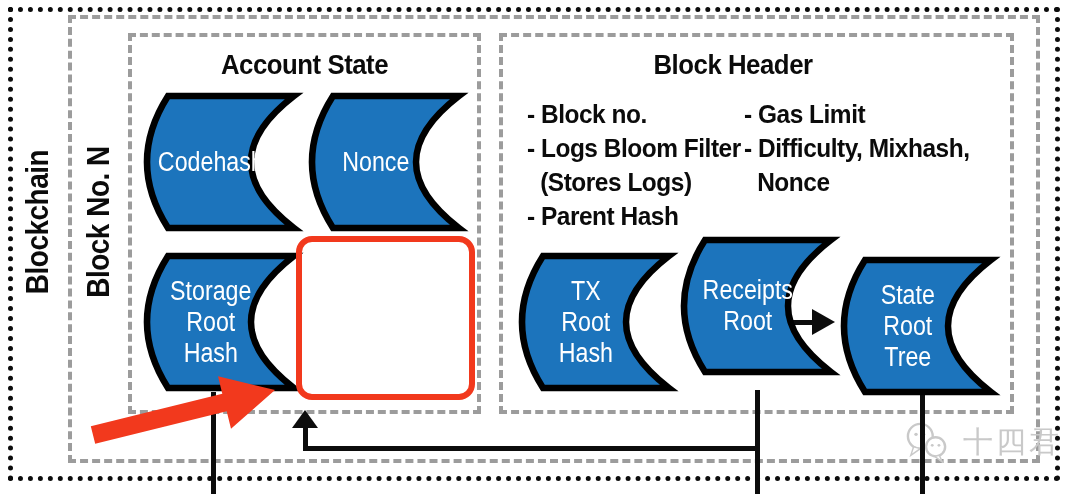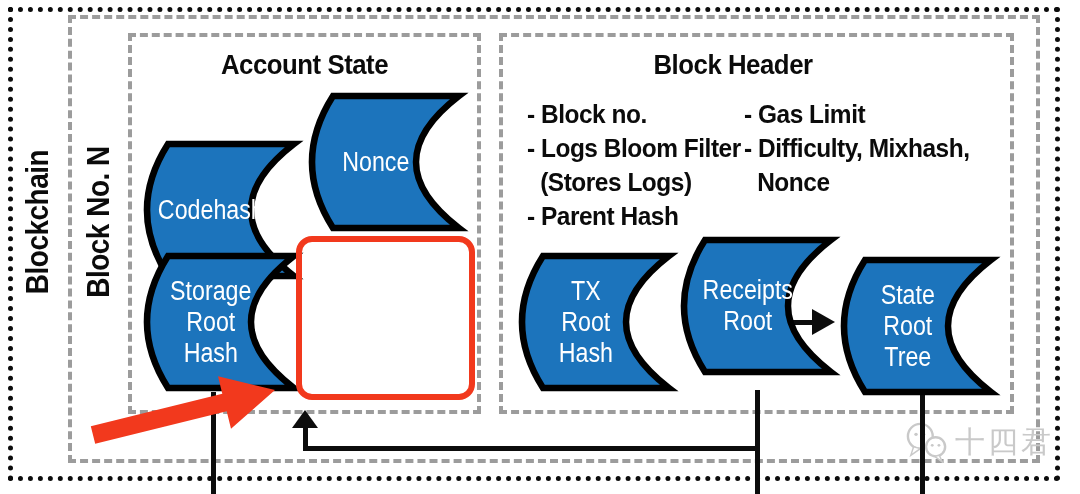--- a/index.html
+++ b/index.html
@@ -58,21 +58,21 @@
              border-top:13px solid transparent; border-bottom:13px solid transparent;
              border-left:23px solid #0c0c0c; }
 
   
   .red-rect { position:absolute; left:296px; top:236px; width:179px; height:164px;
               border:6px solid #f2391d; border-radius:16px; z-index:4; }
   .red-arrow { position:absolute; left:85px; top:372px; width:205px; height:80px; z-index:5; }
 
   
   .watermark { position:absolute; left:903px; top:421px; display:flex; align-items:center;
-               gap:4px; z-index:1; }
+               gap:12px; z-index:1; }
   .watermark-text { font-size:30px; color:#c9c9c9; letter-spacing:3px; }
 </style>
 </head>
 <body>
 
 <div class="stage">
 
   <div class="outer-border"></div>
   <div class="blockn-box"></div>
 
@@ -114,21 +114,21 @@
 
   <div class="line v-storage"></div>
   <div class="line v-receipts"></div>
   <div class="line v-state"></div>
   <div class="line h-return"></div>
   <div class="line up-shaft"></div>
   <div class="up-head"></div>
   <div class="line rt-shaft"></div>
   <div class="rt-head"></div>
 
-  <div class="shape" style="left:143px; top:92px;margin-top:48px;">
+  <div class="shape" style="left:143px; top:92px;">
     <svg viewBox="0 0 155 140" preserveAspectRatio="none">
       <path d="M 25 4 H 151 Q 65 70 151 136 H 25 Q -17 70 25 4 Z" fill="#1c74bc" stroke="#000000" stroke-width="6.5" stroke-miterlimit="10"></path>
     </svg>
     <div class="shape-label">Codehash</div>
   </div>
 
   <div class="shape" style="left:308px; top:92px;">
     <svg viewBox="0 0 155 140" preserveAspectRatio="none">
       <path d="M 25 4 H 151 Q 65 70 151 136 H 25 Q -17 70 25 4 Z" fill="#1c74bc" stroke="#000000" stroke-width="6.5" stroke-miterlimit="10"></path>
     </svg>

